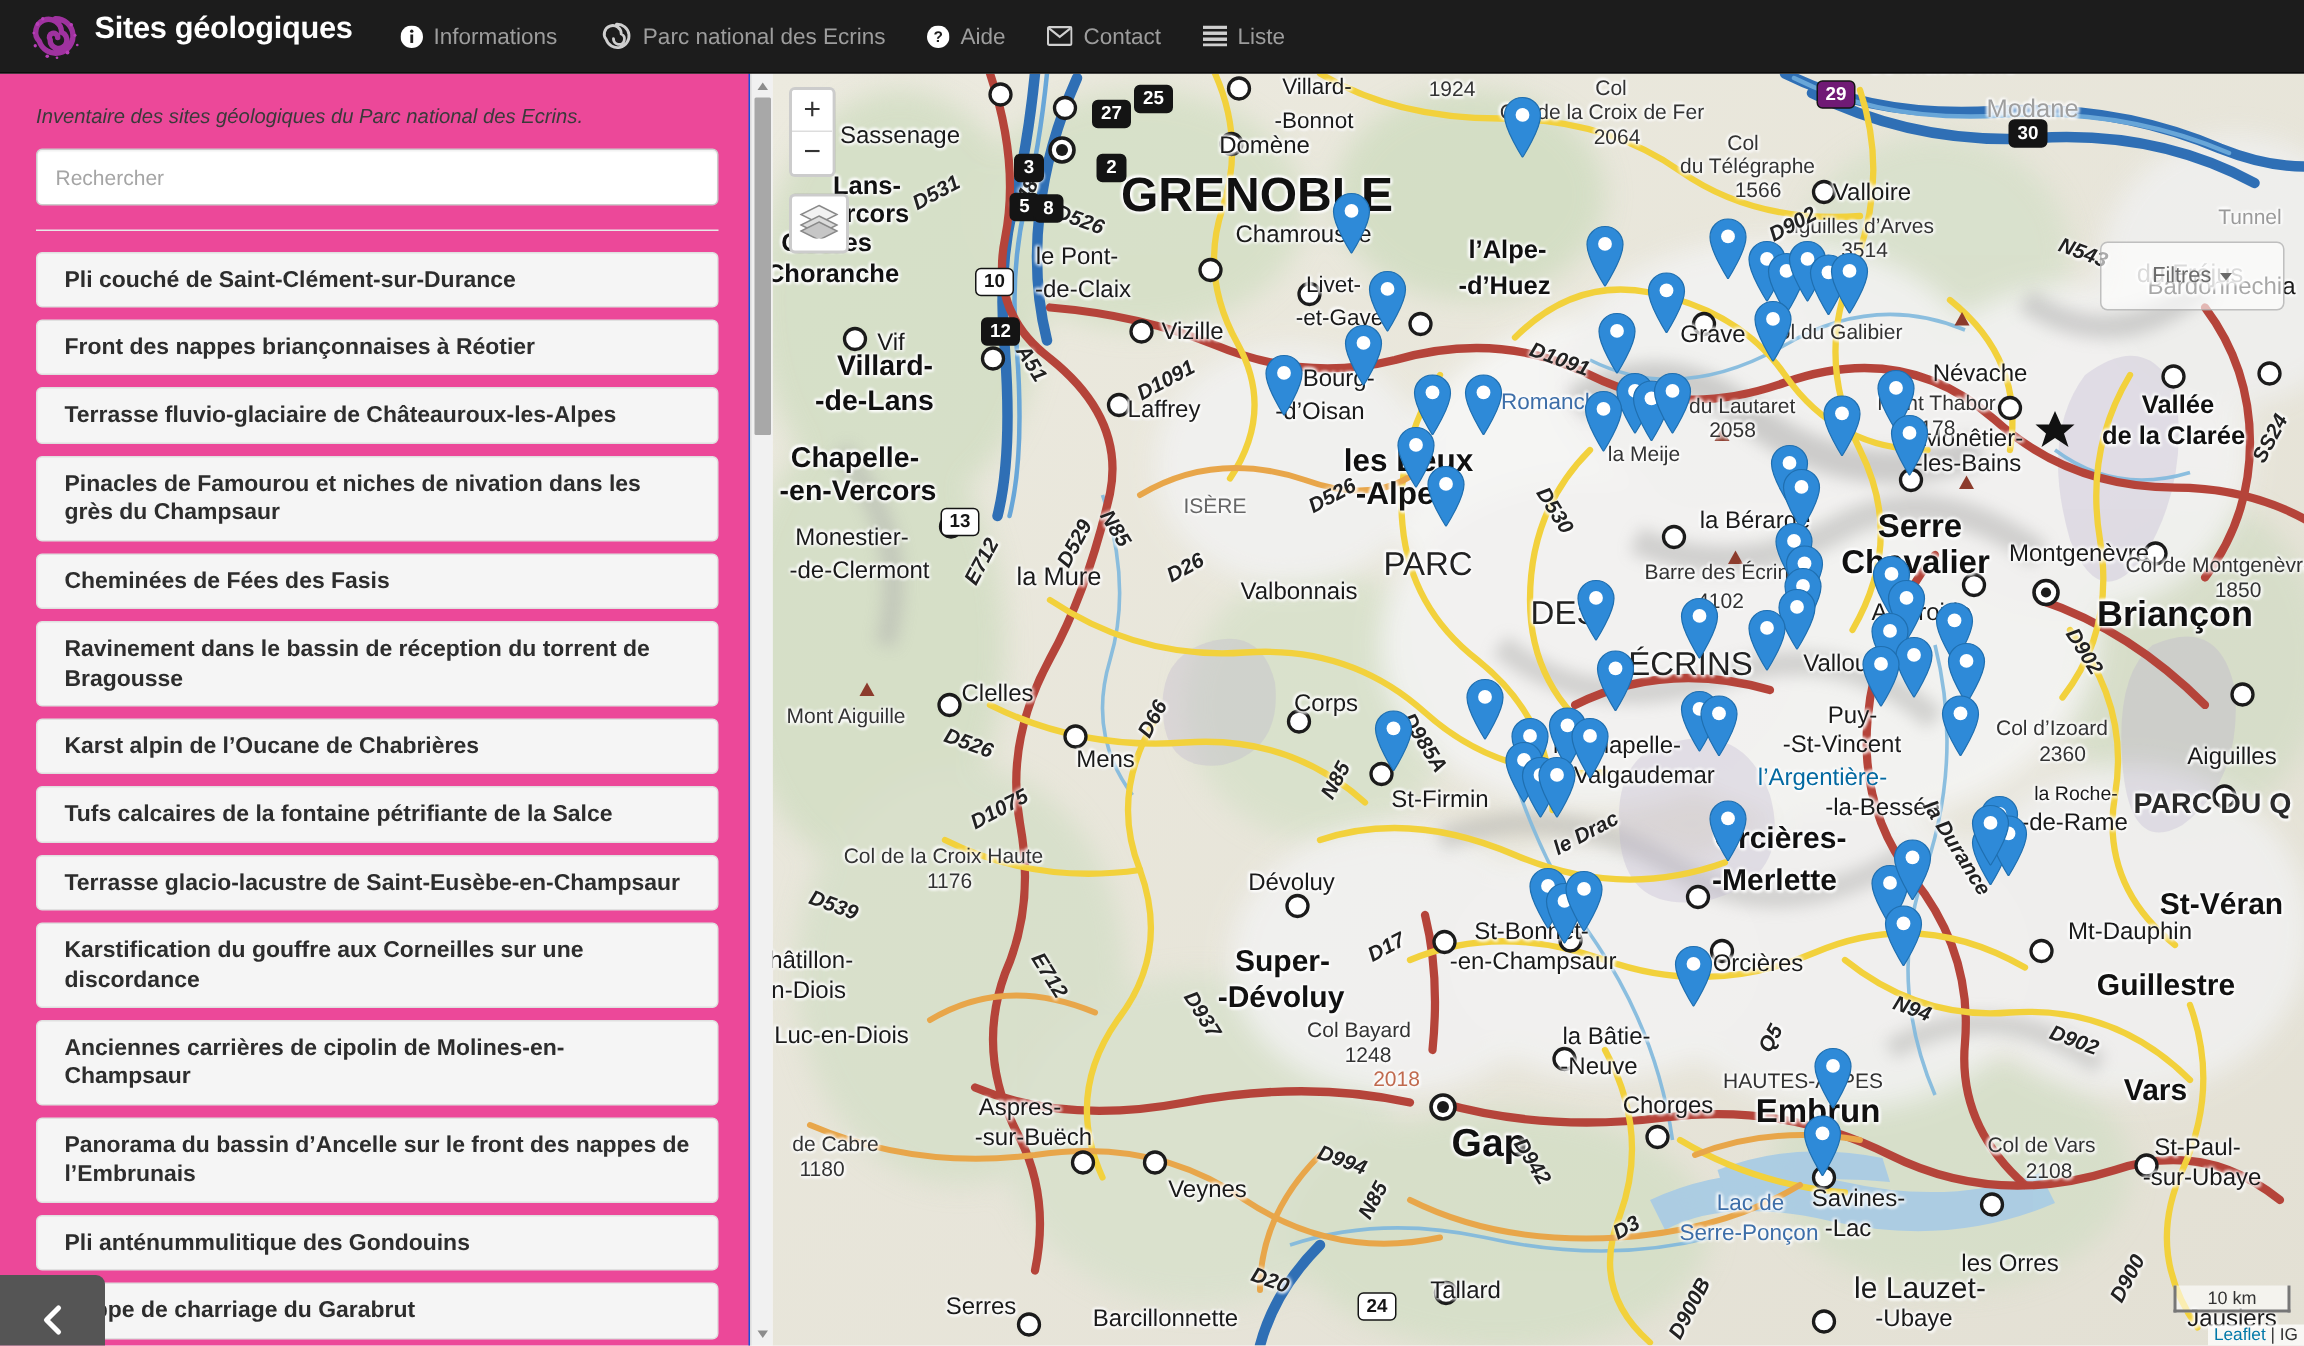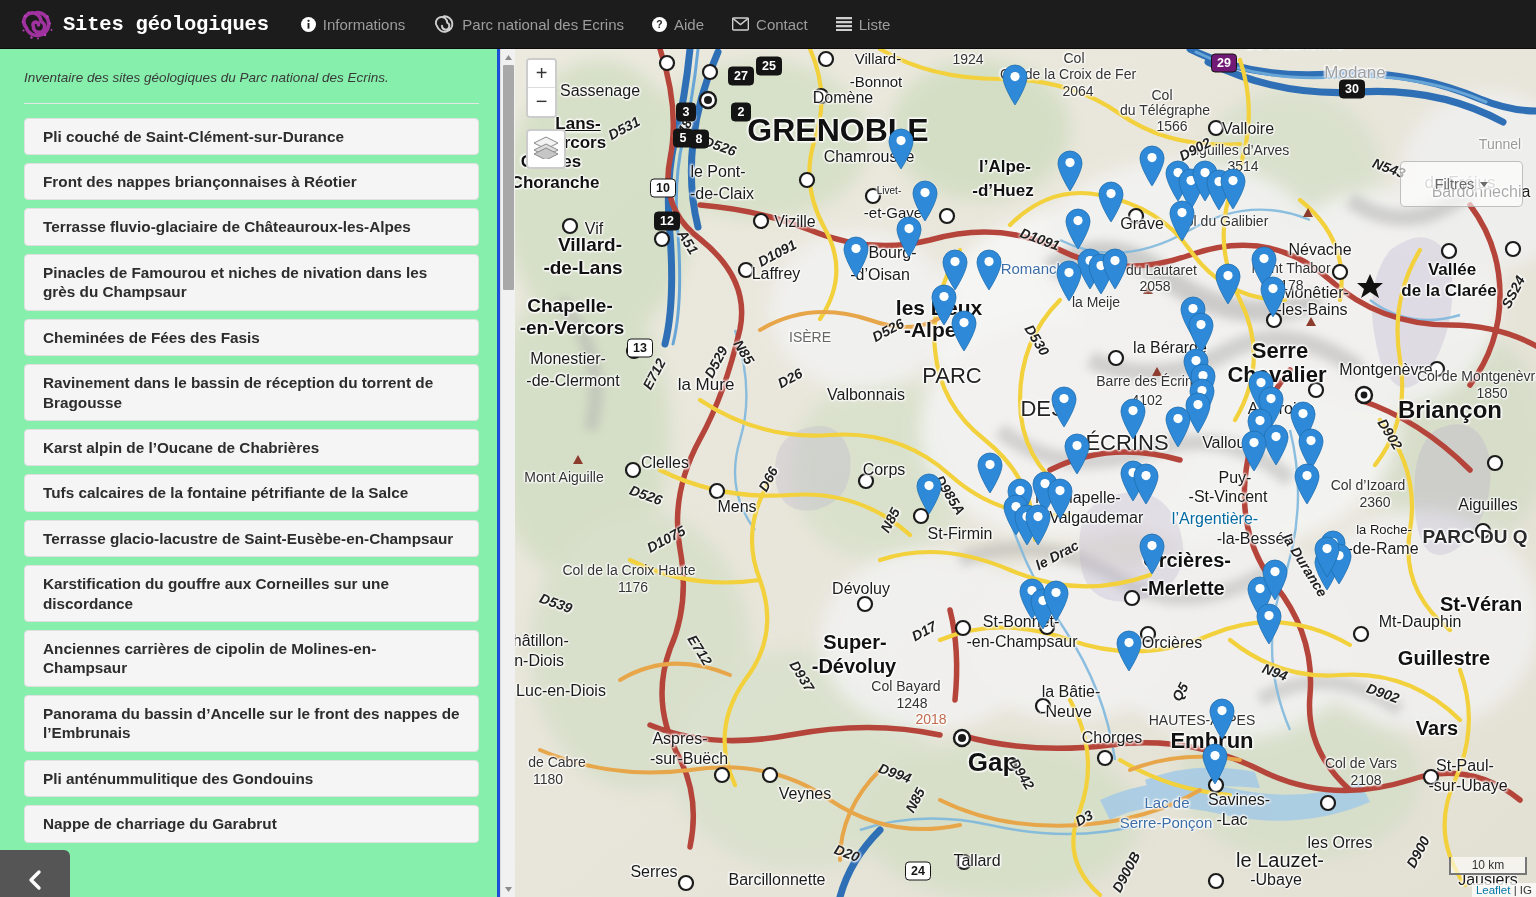--- a/index.html
+++ b/index.html
@@ -15,21 +15,21 @@
   
   #navbar {
     position: absolute; top: 0; left: 0;
     width: 1536px; height: 49px;
     background: #1c1c1c;
     border-bottom: 1px solid #0c0c0c;
     display: flex; align-items: center;
     padding-left: 20px;
     z-index: 50;
   }
-  #brand { display: flex; align-items: center; margin-right: 18px; font-family: Liberation Mono, monospace; }
+  #brand { display: flex; margin-right: 18px; }
   .ammonite {
     width: 34px; height: 34px; position: relative; margin-right: 9px;
     flex: 0 0 34px;
   }
   .brand-title {
     color: #fff; font-size: 20.5px; font-weight: bold;
     letter-spacing: -0.2px; white-space: nowrap;
   }
   .nav-link {
     display: flex; align-items: center; gap: 7px;
@@ -37,23 +37,23 @@
     padding: 0 14px; height: 49px; white-space: nowrap;
     cursor: pointer;
   }
   .nav-ico { display: inline-flex; align-items: center; justify-content: center; }
   .nav-ico svg { display: block; }
 
   
   #sidebar {
     position: absolute; top: 49px; left: 0;
     width: 500px; height: 848px;
-    background: #86efac;
+    background: #ec4899;
     overflow: hidden;
-    border-right: 3px solid #1d4ed8;
+    border-right: 1px solid #1d4ed8;
   }
   #sidebar-inner { padding: 14px 22px 0 24px; }
   #intro {
     font-style: italic; font-size: 13.5px; color: #3a3a3a;
     margin: 6px 0 12px 0; line-height: 1.3;
   }
   #search-input {
     width: 455px; height: 38px;
     border: 1px solid #cccccc; border-radius: 4px;
     padding: 6px 12px; font-size: 14px; color: #555;
@@ -260,20 +260,21 @@
           </g>
         </svg>
     </span>
     <span>Liste</span>
   </a>
 </div>
 
 <div id="sidebar">
   <div id="sidebar-inner">
     <div id="intro">Inventaire des sites géologiques du Parc national des Ecrins.</div>
+    <input id="search-input" type="text" placeholder="Rechercher" style="">
     <div id="divider"></div>
     <ul id="site-list">
         <li class="site-item">Pli couché de Saint-Clément-sur-Durance</li>
         <li class="site-item">Front des nappes briançonnaises à Réotier</li>
         <li class="site-item">Terrasse fluvio-glaciaire de Châteauroux-les-Alpes</li>
         <li class="site-item">Pinacles de Famourou et niches de nivation dans les grès du Champsaur</li>
         <li class="site-item">Cheminées de Fées des Fasis</li>
         <li class="site-item">Ravinement dans le bassin de réception du torrent de Bragousse</li>
         <li class="site-item">Karst alpin de l’Oucane de Chabrières</li>
         <li class="site-item">Tufs calcaires de la fontaine pétrifiante de la Salce</li>
@@ -506,21 +507,21 @@
 
   <div id="map-labels">
       <div style="position: absolute; left: 323px; top: 81px; transform: translate(-50%, -50%); font-size: 32px; font-weight: bold; color: rgb(17, 17, 17); white-space: nowrap; pointer-events: none; text-shadow: rgb(255, 255, 255) 0px 0px 3px, rgb(255, 255, 255) 0px 0px 3px, rgb(255, 255, 255) 0px 0px 3px, rgb(255, 255, 255) 1px 1px 2px, rgb(255, 255, 255) -1px -1px 2px;">GRENOBLE</div>
       <div style="position: absolute; left: 85px; top: 42px; transform: translate(-50%, -50%); font-size: 16px; font-weight: normal; color: rgb(26, 26, 26); white-space: nowrap; pointer-events: none; text-shadow: rgb(255, 255, 255) 0px 0px 3px, rgb(255, 255, 255) 0px 0px 3px, rgb(255, 255, 255) 0px 0px 3px, rgb(255, 255, 255) 1px 1px 2px, rgb(255, 255, 255) -1px -1px 2px;">Sassenage</div>
       <div style="position: absolute; left: 363px; top: 9px; transform: translate(-50%, -50%); font-size: 15px; font-weight: normal; color: rgb(26, 26, 26); white-space: nowrap; pointer-events: none; text-shadow: rgb(255, 255, 255) 0px 0px 3px, rgb(255, 255, 255) 0px 0px 3px, rgb(255, 255, 255) 0px 0px 3px, rgb(255, 255, 255) 1px 1px 2px, rgb(255, 255, 255) -1px -1px 2px;">Villard-</div>
       <div style="position: absolute; left: 361px; top: 32px; transform: translate(-50%, -50%); font-size: 15px; font-weight: normal; color: rgb(26, 26, 26); white-space: nowrap; pointer-events: none; text-shadow: rgb(255, 255, 255) 0px 0px 3px, rgb(255, 255, 255) 0px 0px 3px, rgb(255, 255, 255) 0px 0px 3px, rgb(255, 255, 255) 1px 1px 2px, rgb(255, 255, 255) -1px -1px 2px;">-Bonnot</div>
       <div style="position: absolute; left: 328px; top: 49px; transform: translate(-50%, -50%); font-size: 16px; font-weight: normal; color: rgb(26, 26, 26); white-space: nowrap; pointer-events: none; text-shadow: rgb(255, 255, 255) 0px 0px 3px, rgb(255, 255, 255) 0px 0px 3px, rgb(255, 255, 255) 0px 0px 3px, rgb(255, 255, 255) 1px 1px 2px, rgb(255, 255, 255) -1px -1px 2px;">Domène</div>
       <div style="position: absolute; left: 354px; top: 108px; transform: translate(-50%, -50%); font-size: 16px; font-weight: normal; color: rgb(26, 26, 26); white-space: nowrap; pointer-events: none; text-shadow: rgb(255, 255, 255) 0px 0px 3px, rgb(255, 255, 255) 0px 0px 3px, rgb(255, 255, 255) 0px 0px 3px, rgb(255, 255, 255) 1px 1px 2px, rgb(255, 255, 255) -1px -1px 2px;">Chamrousse</div>
       <div style="position: absolute; left: 490px; top: 118px; transform: translate(-50%, -50%); font-size: 17px; font-weight: bold; color: rgb(17, 17, 17); white-space: nowrap; pointer-events: none; text-shadow: rgb(255, 255, 255) 0px 0px 3px, rgb(255, 255, 255) 0px 0px 3px, rgb(255, 255, 255) 0px 0px 3px, rgb(255, 255, 255) 1px 1px 2px, rgb(255, 255, 255) -1px -1px 2px;">l’Alpe-</div>
       <div style="position: absolute; left: 488px; top: 142px; transform: translate(-50%, -50%); font-size: 17px; font-weight: bold; color: rgb(17, 17, 17); white-space: nowrap; pointer-events: none; text-shadow: rgb(255, 255, 255) 0px 0px 3px, rgb(255, 255, 255) 0px 0px 3px, rgb(255, 255, 255) 0px 0px 3px, rgb(255, 255, 255) 1px 1px 2px, rgb(255, 255, 255) -1px -1px 2px;">-d’Huez</div>
-      <div style="position: absolute; left: 374px; top: 141px; transform: translate(-50%, -50%); font-size: 10px; font-weight: normal; color: rgb(26, 26, 26); white-space: nowrap; pointer-events: none; text-shadow: rgb(255, 255, 255) 0px 0px 3px, rgb(255, 255, 255) 0px 0px 3px, rgb(255, 255, 255) 0px 0px 3px, rgb(255, 255, 255) 1px 1px 2px, rgb(255, 255, 255) -1px -1px 2px;">Livet-</div>
+      <div style="position: absolute; left: 374px; top: 141px; transform: translate(-50%, -50%); font-size: 15px; font-weight: normal; color: rgb(26, 26, 26); white-space: nowrap; pointer-events: none; text-shadow: rgb(255, 255, 255) 0px 0px 3px, rgb(255, 255, 255) 0px 0px 3px, rgb(255, 255, 255) 0px 0px 3px, rgb(255, 255, 255) 1px 1px 2px, rgb(255, 255, 255) -1px -1px 2px;">Livet-</div>
       <div style="position: absolute; left: 378px; top: 163px; transform: translate(-50%, -50%); font-size: 15px; font-weight: normal; color: rgb(26, 26, 26); white-space: nowrap; pointer-events: none; text-shadow: rgb(255, 255, 255) 0px 0px 3px, rgb(255, 255, 255) 0px 0px 3px, rgb(255, 255, 255) 0px 0px 3px, rgb(255, 255, 255) 1px 1px 2px, rgb(255, 255, 255) -1px -1px 2px;">-et-Gave</div>
       <div style="position: absolute; left: 203px; top: 123px; transform: translate(-50%, -50%); font-size: 16px; font-weight: normal; color: rgb(26, 26, 26); white-space: nowrap; pointer-events: none; text-shadow: rgb(255, 255, 255) 0px 0px 3px, rgb(255, 255, 255) 0px 0px 3px, rgb(255, 255, 255) 0px 0px 3px, rgb(255, 255, 255) 1px 1px 2px, rgb(255, 255, 255) -1px -1px 2px;">le Pont-</div>
       <div style="position: absolute; left: 207px; top: 145px; transform: translate(-50%, -50%); font-size: 16px; font-weight: normal; color: rgb(26, 26, 26); white-space: nowrap; pointer-events: none; text-shadow: rgb(255, 255, 255) 0px 0px 3px, rgb(255, 255, 255) 0px 0px 3px, rgb(255, 255, 255) 0px 0px 3px, rgb(255, 255, 255) 1px 1px 2px, rgb(255, 255, 255) -1px -1px 2px;">-de-Claix</div>
       <div style="position: absolute; left: 280px; top: 173px; transform: translate(-50%, -50%); font-size: 16px; font-weight: normal; color: rgb(26, 26, 26); white-space: nowrap; pointer-events: none; text-shadow: rgb(255, 255, 255) 0px 0px 3px, rgb(255, 255, 255) 0px 0px 3px, rgb(255, 255, 255) 0px 0px 3px, rgb(255, 255, 255) 1px 1px 2px, rgb(255, 255, 255) -1px -1px 2px;">Vizille</div>
       <div style="position: absolute; left: 79px; top: 180px; transform: translate(-50%, -50%); font-size: 16px; font-weight: normal; color: rgb(26, 26, 26); white-space: nowrap; pointer-events: none; text-shadow: rgb(255, 255, 255) 0px 0px 3px, rgb(255, 255, 255) 0px 0px 3px, rgb(255, 255, 255) 0px 0px 3px, rgb(255, 255, 255) 1px 1px 2px, rgb(255, 255, 255) -1px -1px 2px;">Vif</div>
       <div style="position: absolute; left: 75px; top: 196px; transform: translate(-50%, -50%); font-size: 19px; font-weight: bold; color: rgb(17, 17, 17); white-space: nowrap; pointer-events: none; text-shadow: rgb(255, 255, 255) 0px 0px 3px, rgb(255, 255, 255) 0px 0px 3px, rgb(255, 255, 255) 0px 0px 3px, rgb(255, 255, 255) 1px 1px 2px, rgb(255, 255, 255) -1px -1px 2px;">Villard-</div>
       <div style="position: absolute; left: 68px; top: 219px; transform: translate(-50%, -50%); font-size: 19px; font-weight: bold; color: rgb(17, 17, 17); white-space: nowrap; pointer-events: none; text-shadow: rgb(255, 255, 255) 0px 0px 3px, rgb(255, 255, 255) 0px 0px 3px, rgb(255, 255, 255) 0px 0px 3px, rgb(255, 255, 255) 1px 1px 2px, rgb(255, 255, 255) -1px -1px 2px;">-de-Lans</div>
       <div style="position: absolute; left: 261px; top: 225px; transform: translate(-50%, -50%); font-size: 16px; font-weight: normal; color: rgb(26, 26, 26); white-space: nowrap; pointer-events: none; text-shadow: rgb(255, 255, 255) 0px 0px 3px, rgb(255, 255, 255) 0px 0px 3px, rgb(255, 255, 255) 0px 0px 3px, rgb(255, 255, 255) 1px 1px 2px, rgb(255, 255, 255) -1px -1px 2px;">Laffrey</div>
       <div style="position: absolute; left: 369px; top: 204px; transform: translate(-50%, -50%); font-size: 16px; font-weight: normal; color: rgb(26, 26, 26); white-space: nowrap; pointer-events: none; text-shadow: rgb(255, 255, 255) 0px 0px 3px, rgb(255, 255, 255) 0px 0px 3px, rgb(255, 255, 255) 0px 0px 3px, rgb(255, 255, 255) 1px 1px 2px, rgb(255, 255, 255) -1px -1px 2px;">le Bourg-</div>
       <div style="position: absolute; left: 365px; top: 226px; transform: translate(-50%, -50%); font-size: 16px; font-weight: normal; color: rgb(26, 26, 26); white-space: nowrap; pointer-events: none; text-shadow: rgb(255, 255, 255) 0px 0px 3px, rgb(255, 255, 255) 0px 0px 3px, rgb(255, 255, 255) 0px 0px 3px, rgb(255, 255, 255) 1px 1px 2px, rgb(255, 255, 255) -1px -1px 2px;">-d’Oisan</div>
@@ -633,21 +634,21 @@
       <div style="position: absolute; left: 851px; top: 731px; transform: translate(-50%, -50%); font-size: 14px; font-weight: normal; color: rgb(51, 51, 51); white-space: nowrap; pointer-events: none; text-shadow: rgb(255, 255, 255) 0px 0px 3px, rgb(255, 255, 255) 0px 0px 3px, rgb(255, 255, 255) 0px 0px 3px, rgb(255, 255, 255) 1px 1px 2px, rgb(255, 255, 255) -1px -1px 2px;">2108</div>
       <div style="position: absolute; left: 114px; top: 521px; transform: translate(-50%, -50%); font-size: 14px; font-weight: normal; color: rgb(51, 51, 51); white-space: nowrap; pointer-events: none; text-shadow: rgb(255, 255, 255) 0px 0px 3px, rgb(255, 255, 255) 0px 0px 3px, rgb(255, 255, 255) 0px 0px 3px, rgb(255, 255, 255) 1px 1px 2px, rgb(255, 255, 255) -1px -1px 2px;">Col de la Croix Haute</div>
       <div style="position: absolute; left: 118px; top: 538px; transform: translate(-50%, -50%); font-size: 14px; font-weight: normal; color: rgb(51, 51, 51); white-space: nowrap; pointer-events: none; text-shadow: rgb(255, 255, 255) 0px 0px 3px, rgb(255, 255, 255) 0px 0px 3px, rgb(255, 255, 255) 0px 0px 3px, rgb(255, 255, 255) 1px 1px 2px, rgb(255, 255, 255) -1px -1px 2px;">1176</div>
       <div style="position: absolute; left: 42px; top: 713px; transform: translate(-50%, -50%); font-size: 14px; font-weight: normal; color: rgb(51, 51, 51); white-space: nowrap; pointer-events: none; text-shadow: rgb(255, 255, 255) 0px 0px 3px, rgb(255, 255, 255) 0px 0px 3px, rgb(255, 255, 255) 0px 0px 3px, rgb(255, 255, 255) 1px 1px 2px, rgb(255, 255, 255) -1px -1px 2px;">de Cabre</div>
       <div style="position: absolute; left: 33px; top: 730px; transform: translate(-50%, -50%); font-size: 14px; font-weight: normal; color: rgb(51, 51, 51); white-space: nowrap; pointer-events: none; text-shadow: rgb(255, 255, 255) 0px 0px 3px, rgb(255, 255, 255) 0px 0px 3px, rgb(255, 255, 255) 0px 0px 3px, rgb(255, 255, 255) 1px 1px 2px, rgb(255, 255, 255) -1px -1px 2px;">1180</div>
       <div style="position: absolute; left: 49px; top: 428px; transform: translate(-50%, -50%); font-size: 14px; font-weight: normal; color: rgb(51, 51, 51); white-space: nowrap; pointer-events: none; text-shadow: rgb(255, 255, 255) 0px 0px 3px, rgb(255, 255, 255) 0px 0px 3px, rgb(255, 255, 255) 0px 0px 3px, rgb(255, 255, 255) 1px 1px 2px, rgb(255, 255, 255) -1px -1px 2px;">Mont Aiguille</div>
       <div style="position: absolute; left: 295px; top: 288px; transform: translate(-50%, -50%); font-size: 14px; font-weight: normal; color: rgb(102, 102, 102); white-space: nowrap; pointer-events: none; text-shadow: rgb(255, 255, 255) 0px 0px 3px, rgb(255, 255, 255) 0px 0px 3px, rgb(255, 255, 255) 0px 0px 3px, rgb(255, 255, 255) 1px 1px 2px, rgb(255, 255, 255) -1px -1px 2px;">ISÈRE</div>
       <div style="position: absolute; left: 960px; top: 488px; transform: translate(-50%, -50%); font-size: 19px; font-weight: bold; color: rgb(42, 42, 42); white-space: nowrap; pointer-events: none; text-shadow: rgb(255, 255, 255) 0px 0px 3px, rgb(255, 255, 255) 0px 0px 3px, rgb(255, 255, 255) 0px 0px 3px, rgb(255, 255, 255) 1px 1px 2px, rgb(255, 255, 255) -1px -1px 2px;">PARC DU Q</div>
       <div style="position: absolute; left: 36px; top: 113px; transform: translate(-50%, -50%); font-size: 17px; font-weight: bold; color: rgb(17, 17, 17); white-space: nowrap; pointer-events: none; text-shadow: rgb(255, 255, 255) 0px 0px 3px, rgb(255, 255, 255) 0px 0px 3px, rgb(255, 255, 255) 0px 0px 3px, rgb(255, 255, 255) 1px 1px 2px, rgb(255, 255, 255) -1px -1px 2px;">Grottes</div>
       <div style="position: absolute; left: 40px; top: 134px; transform: translate(-50%, -50%); font-size: 17px; font-weight: bold; color: rgb(17, 17, 17); white-space: nowrap; pointer-events: none; text-shadow: rgb(255, 255, 255) 0px 0px 3px, rgb(255, 255, 255) 0px 0px 3px, rgb(255, 255, 255) 0px 0px 3px, rgb(255, 255, 255) 1px 1px 2px, rgb(255, 255, 255) -1px -1px 2px;">Choranche</div>
-      <div style="position: absolute; left: 63px; top: 75px; transform: translate(-50%, -50%); font-size: 17px; font-weight: bold; color: rgb(17, 17, 17); white-space: nowrap; pointer-events: none; text-shadow: rgb(255, 255, 255) 0px 0px 3px, rgb(255, 255, 255) 0px 0px 3px, rgb(255, 255, 255) 0px 0px 3px, rgb(255, 255, 255) 1px 1px 2px, rgb(255, 255, 255) -1px -1px 2px; text-decoration: underline;">Lans-</div>
+      <div style="position: absolute; left: 63px; top: 75px; transform: translate(-50%, -50%); font-size: 17px; font-weight: bold; color: rgb(17, 17, 17); white-space: nowrap; pointer-events: none; text-shadow: rgb(255, 255, 255) 0px 0px 3px, rgb(255, 255, 255) 0px 0px 3px, rgb(255, 255, 255) 0px 0px 3px, rgb(255, 255, 255) 1px 1px 2px, rgb(255, 255, 255) -1px -1px 2px;">Lans-</div>
       <div style="position: absolute; left: 60px; top: 94px; transform: translate(-50%, -50%); font-size: 17px; font-weight: bold; color: rgb(17, 17, 17); white-space: nowrap; pointer-events: none; text-shadow: rgb(255, 255, 255) 0px 0px 3px, rgb(255, 255, 255) 0px 0px 3px, rgb(255, 255, 255) 0px 0px 3px, rgb(255, 255, 255) 1px 1px 2px, rgb(255, 255, 255) -1px -1px 2px;">Vercors</div>
     </div>
   <div id="map-roads">
       <div style="position: absolute; left: 169px; top: 79px; transform: translate(-50%, -50%) rotate(-62deg); font-size: 14px; font-weight: bold; font-style: italic; color: rgb(34, 34, 34); white-space: nowrap; pointer-events: none; text-shadow: rgb(255, 255, 255) 0px 0px 3px, rgb(255, 255, 255) 0px 0px 3px, rgb(255, 255, 255) 1px 1px 2px;">A480</div>
       <div style="position: absolute; left: 173px; top: 193px; transform: translate(-50%, -50%) rotate(58deg); font-size: 14px; font-weight: bold; font-style: italic; color: rgb(34, 34, 34); white-space: nowrap; pointer-events: none; text-shadow: rgb(255, 255, 255) 0px 0px 3px, rgb(255, 255, 255) 0px 0px 3px, rgb(255, 255, 255) 1px 1px 2px;">A51</div>
       <div style="position: absolute; left: 109px; top: 79px; transform: translate(-50%, -50%) rotate(-28deg); font-size: 14px; font-weight: bold; font-style: italic; color: rgb(34, 34, 34); white-space: nowrap; pointer-events: none; text-shadow: rgb(255, 255, 255) 0px 0px 3px, rgb(255, 255, 255) 0px 0px 3px, rgb(255, 255, 255) 1px 1px 2px;">D531</div>
       <div style="position: absolute; left: 205px; top: 97px; transform: translate(-50%, -50%) rotate(20deg); font-size: 14px; font-weight: bold; font-style: italic; color: rgb(34, 34, 34); white-space: nowrap; pointer-events: none; text-shadow: rgb(255, 255, 255) 0px 0px 3px, rgb(255, 255, 255) 0px 0px 3px, rgb(255, 255, 255) 1px 1px 2px;">D526</div>
       <div style="position: absolute; left: 139px; top: 325px; transform: translate(-50%, -50%) rotate(-62deg); font-size: 14px; font-weight: bold; font-style: italic; color: rgb(34, 34, 34); white-space: nowrap; pointer-events: none; text-shadow: rgb(255, 255, 255) 0px 0px 3px, rgb(255, 255, 255) 0px 0px 3px, rgb(255, 255, 255) 1px 1px 2px;">E712</div>
       <div style="position: absolute; left: 185px; top: 601px; transform: translate(-50%, -50%) rotate(58deg); font-size: 14px; font-weight: bold; font-style: italic; color: rgb(34, 34, 34); white-space: nowrap; pointer-events: none; text-shadow: rgb(255, 255, 255) 0px 0px 3px, rgb(255, 255, 255) 0px 0px 3px, rgb(255, 255, 255) 1px 1px 2px;">E712</div>
       <div style="position: absolute; left: 262px; top: 204px; transform: translate(-50%, -50%) rotate(-28deg); font-size: 14px; font-weight: bold; font-style: italic; color: rgb(34, 34, 34); white-space: nowrap; pointer-events: none; text-shadow: rgb(255, 255, 255) 0px 0px 3px, rgb(255, 255, 255) 0px 0px 3px, rgb(255, 255, 255) 1px 1px 2px;">D1091</div>

